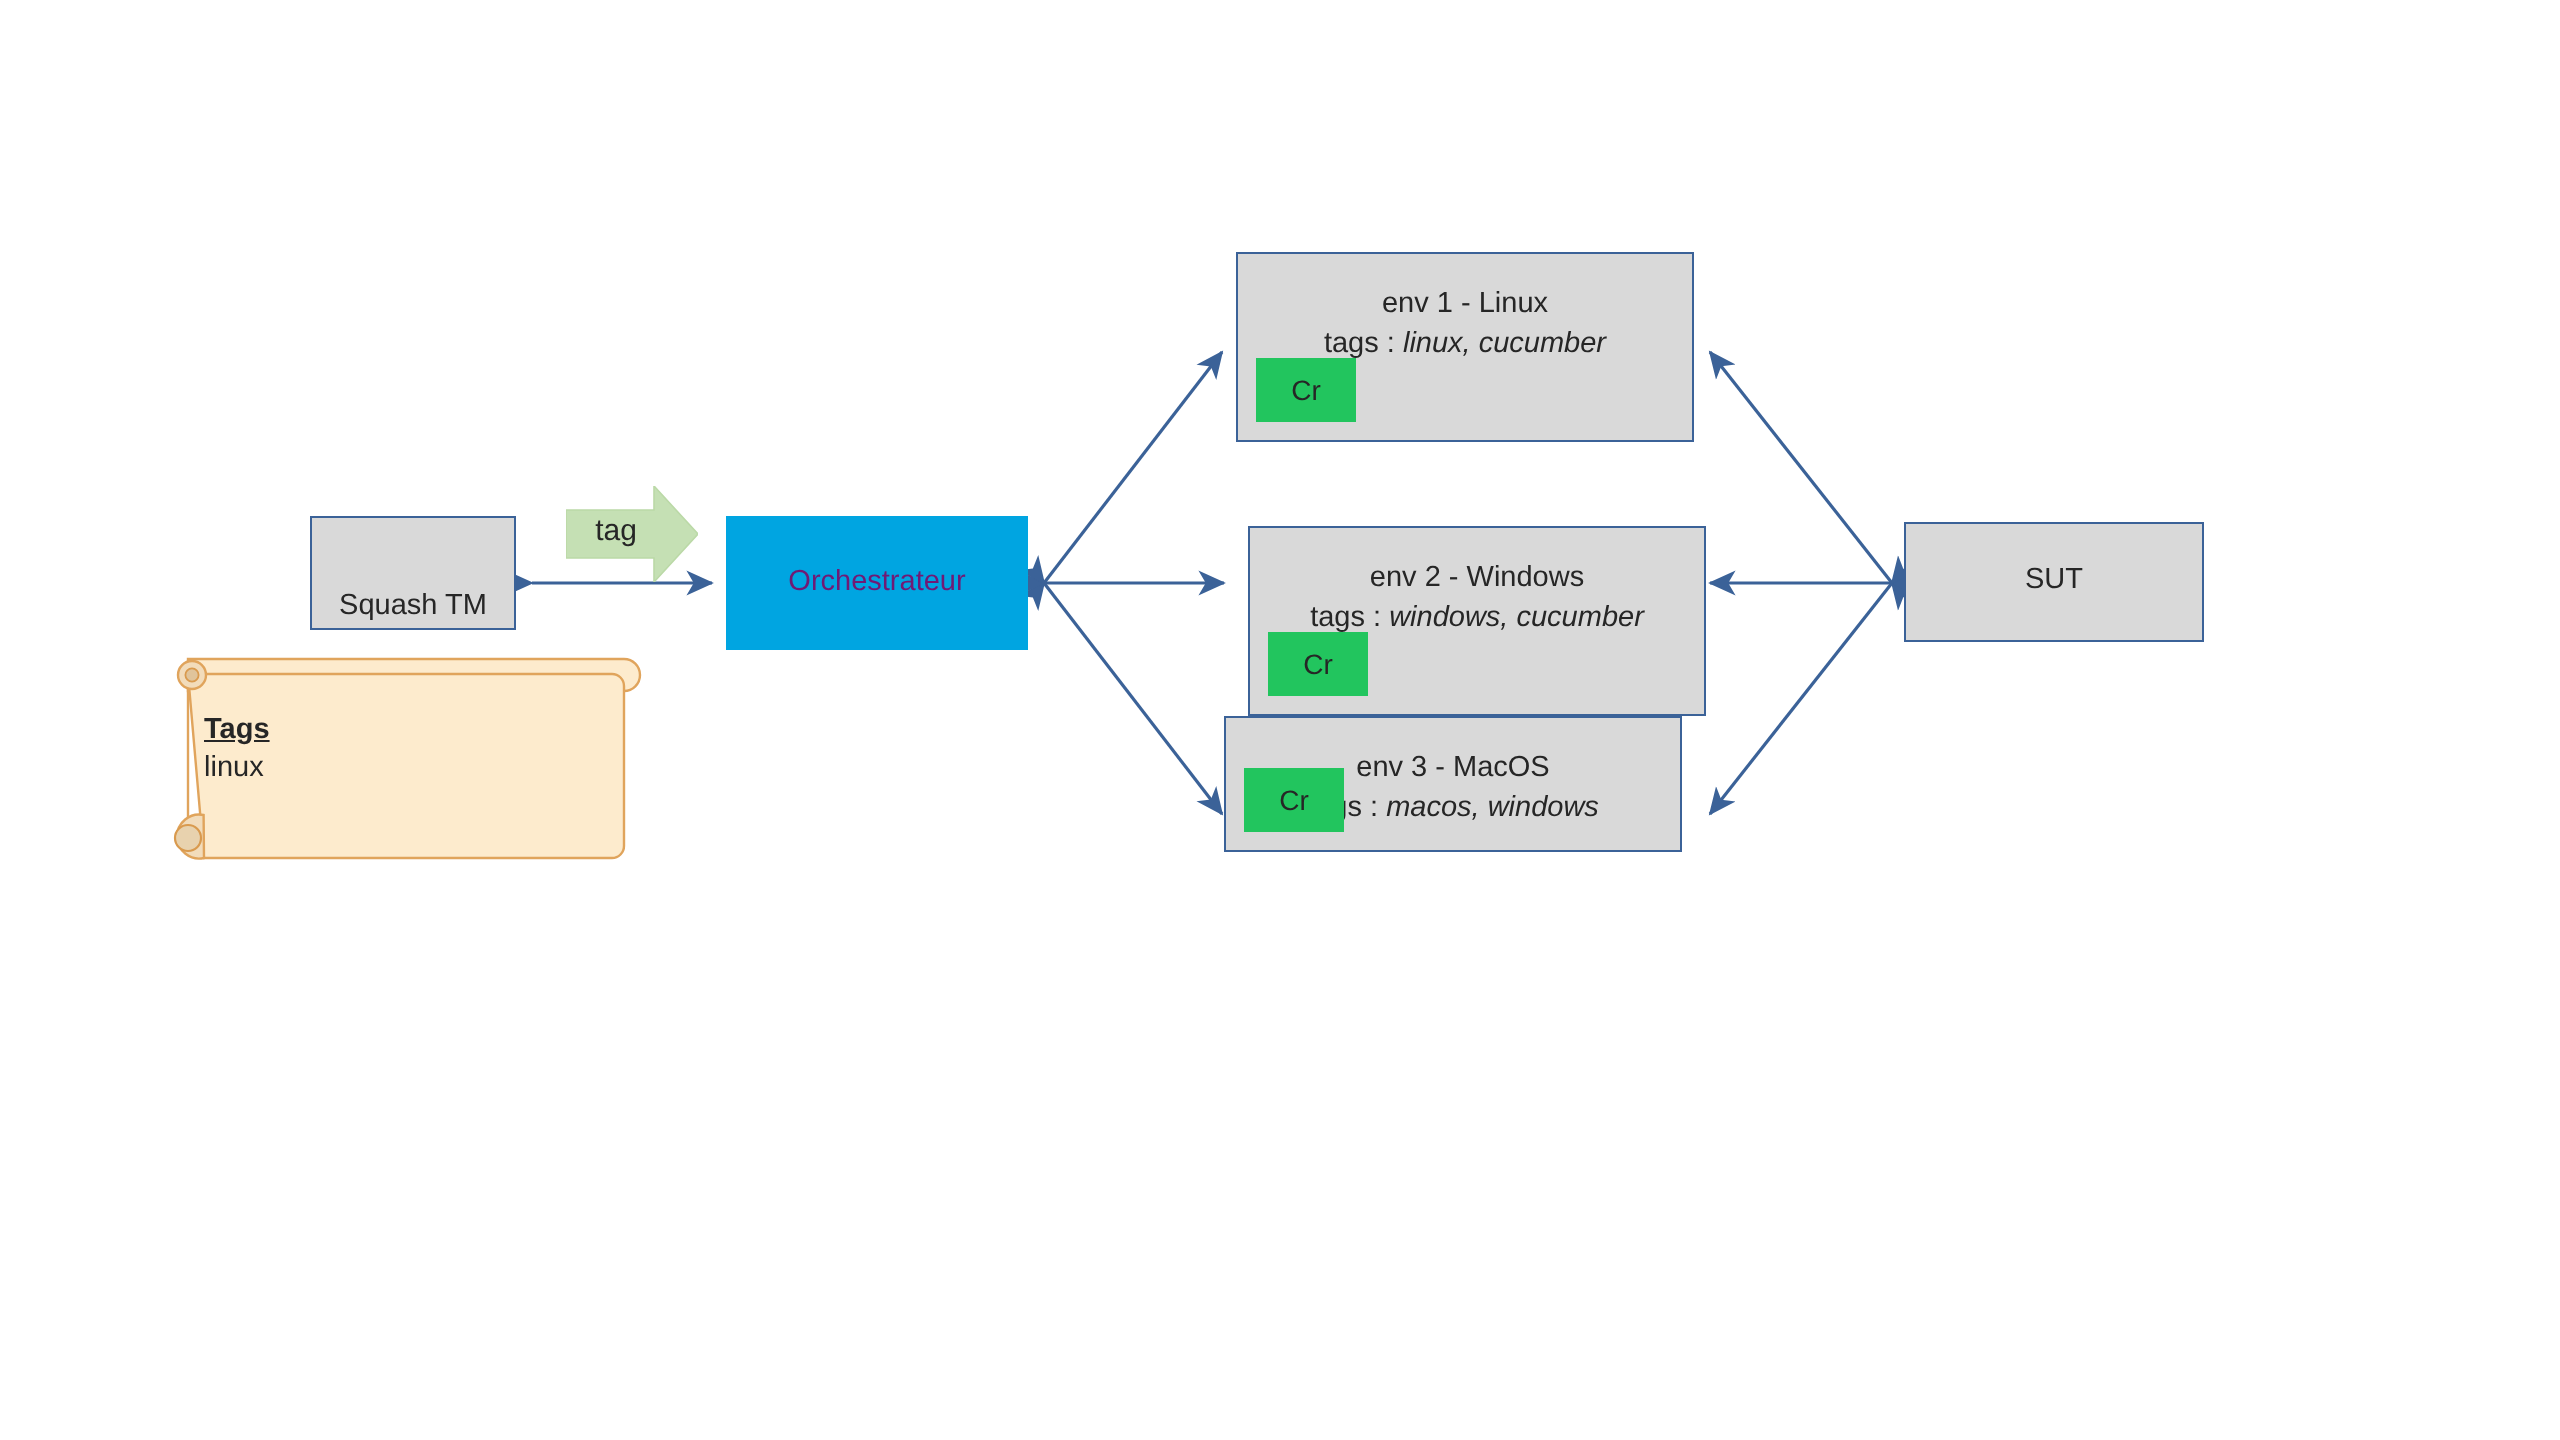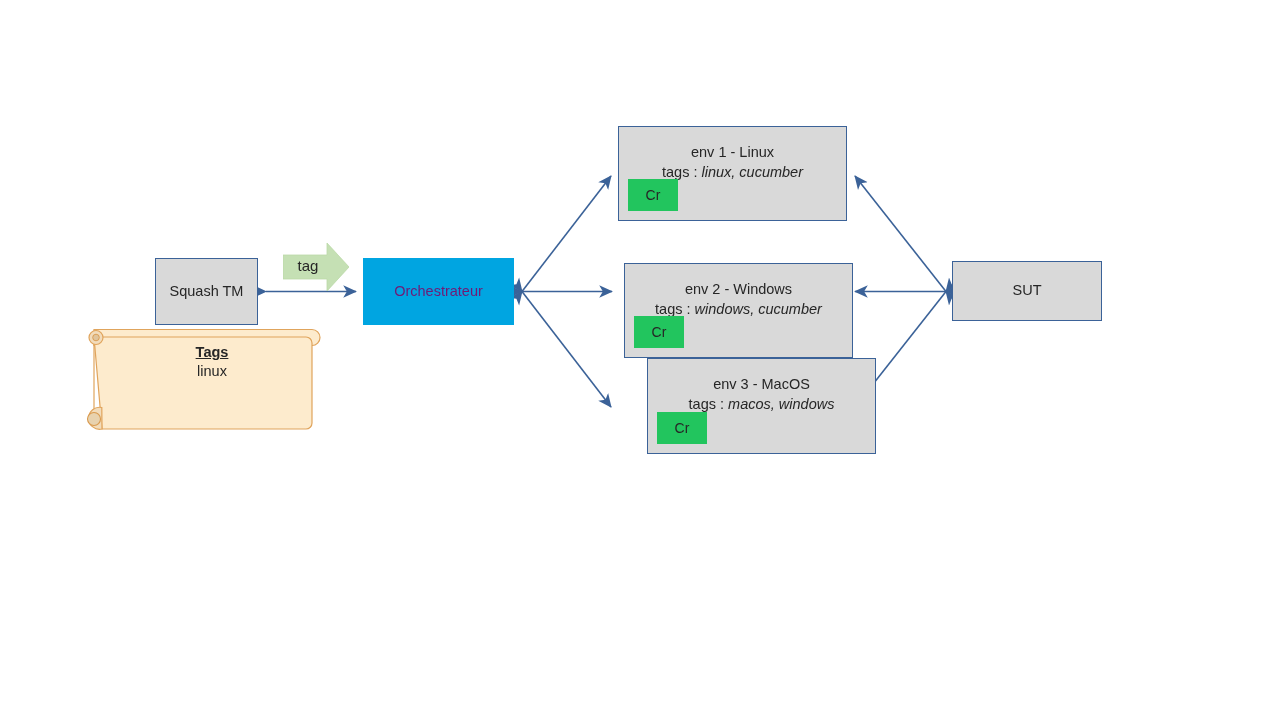--- a/index.html
+++ b/index.html
@@ -97,23 +97,23 @@
     position: absolute;
     left: 80px;
     top: 327px;
     width: 242px;
     height: 113px;
   }
   .note svg { display: block; }
   .note .note-text {
     position: absolute;
     left: 22px;
-    top: 16px;
+    top: 29px;
     width: 220px;
-    text-align: center;
+    text-align: left;
     color: #262626;
   }
   .note .nt-line { font-size: 14.5px; line-height: 1.31; white-space: nowrap; }
   .note .nt-strong { font-weight: bold; text-decoration: underline; }
 </style>
 </head>
 <body>
 
 <div id="canvas">
 
@@ -163,21 +163,21 @@
     </g>
   </svg>
 
   <div class="tag-arrow">
     <svg width="66" height="48" viewBox="0 0 66 48" aria-hidden="true">
       <path d="M0,12 L44,12 L44,0 L66,24 L44,48 L44,36 L0,36 Z" fill="#C5E0B4" stroke="#BBD9A7" stroke-width="0.8"></path>
     </svg>
     <div class="tag-text">tag</div>
   </div>
 
-  <div class="node gray" style="left:155px; top:258px; width:103px; height:67px;">
+  <div class="node gray" style="left:155px; top:258px; width:103px; height:57px;justify-content:flex-end;">
     <div class="node-label">Squash TM</div>
   </div>
 
   <div class="node cyan" style="left:363px; top:258px; width:151px; height:67px;">
     <div class="node-label">Orchestrateur</div>
   </div>
 
   <div class="node gray" style="left:618px; top:126px; width:229px; height:95px; display:block;">
     <div class="env-body">
       <div class="node-label">env 1 - Linux</div>
@@ -187,21 +187,21 @@
   </div>
 
   <div class="node gray" style="left:624px; top:244px; width:229px; height:95px; display:block;margin-top:19px;">
     <div class="env-body">
       <div class="node-label">env 2 - Windows</div>
       <div class="node-sub"><span>tags : </span><em>windows, cucumber</em></div>
     </div>
     <div class="cr-badge">Cr</div>
   </div>
 
-  <div class="node gray" style="left:647px; top:358px; width:229px; height:96px; display:block;">
+  <div class="node gray" style="left:612px; top:358px; width:229px; height:68px; display:block;">
     <div class="env-body">
       <div class="node-label">env 3 - MacOS</div>
       <div class="node-sub"><span>tags : </span><em>macos, windows</em></div>
     </div>
     <div class="cr-badge">Cr</div>
   </div>
 
   <div class="node gray" style="left:952px; top:261px; width:150px; height:60px;">
     <div class="node-label">SUT</div>
   </div>

